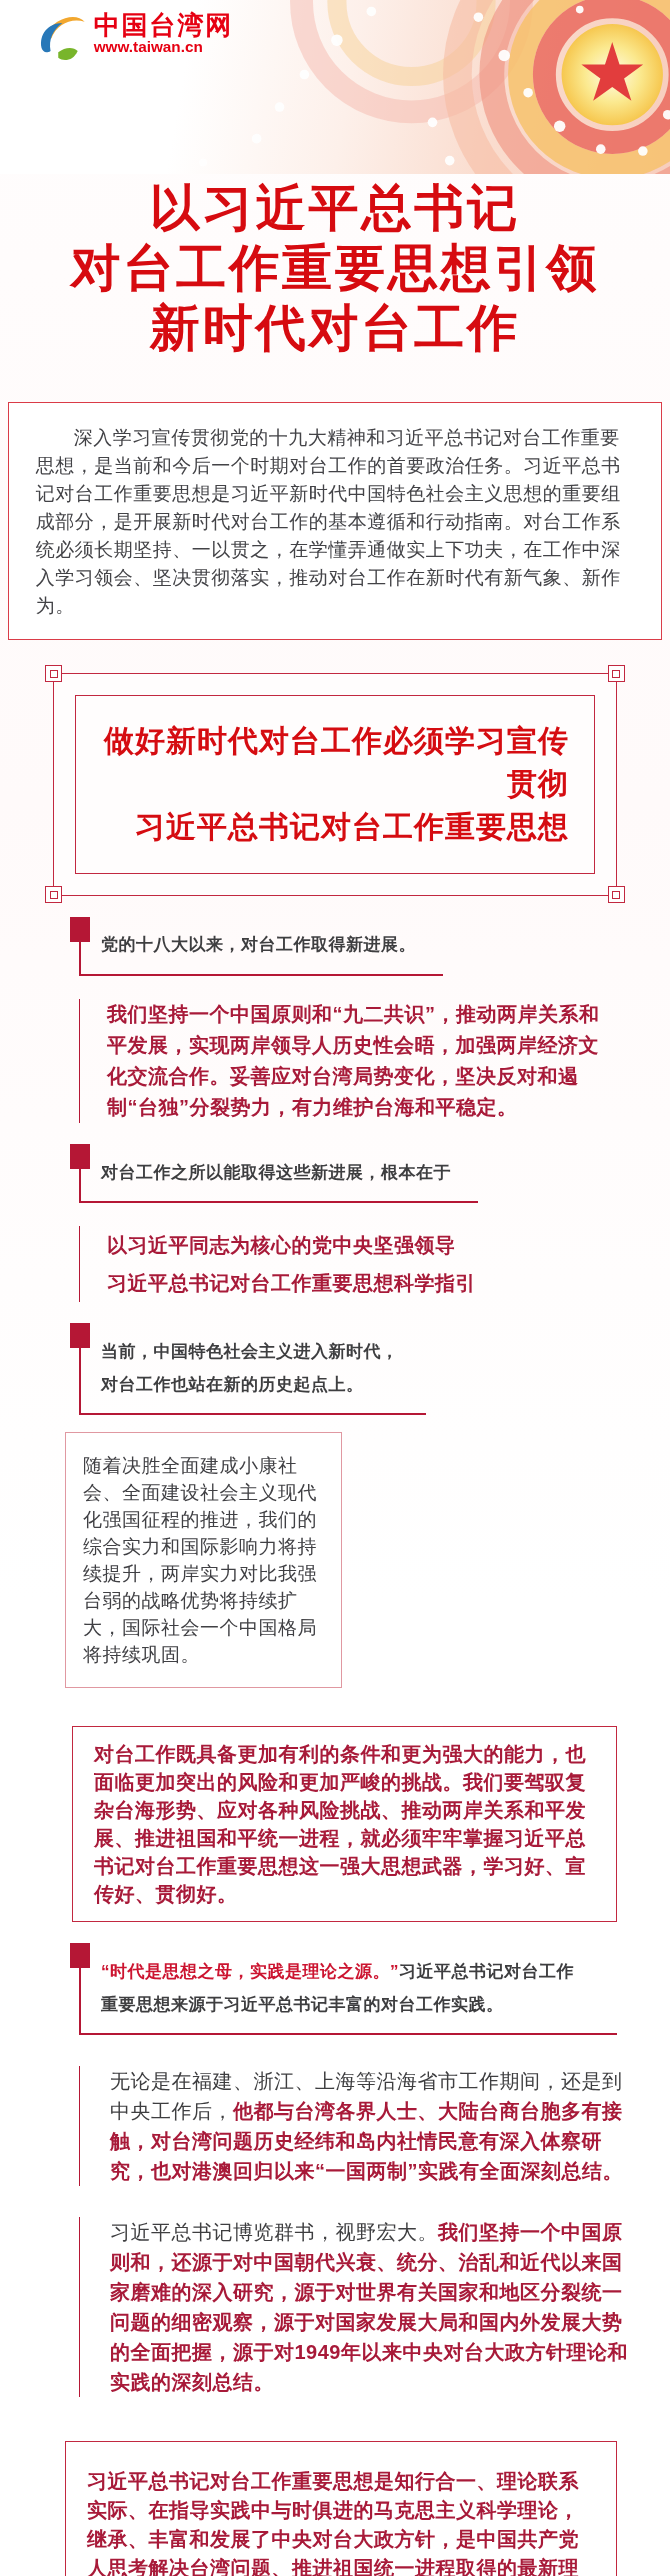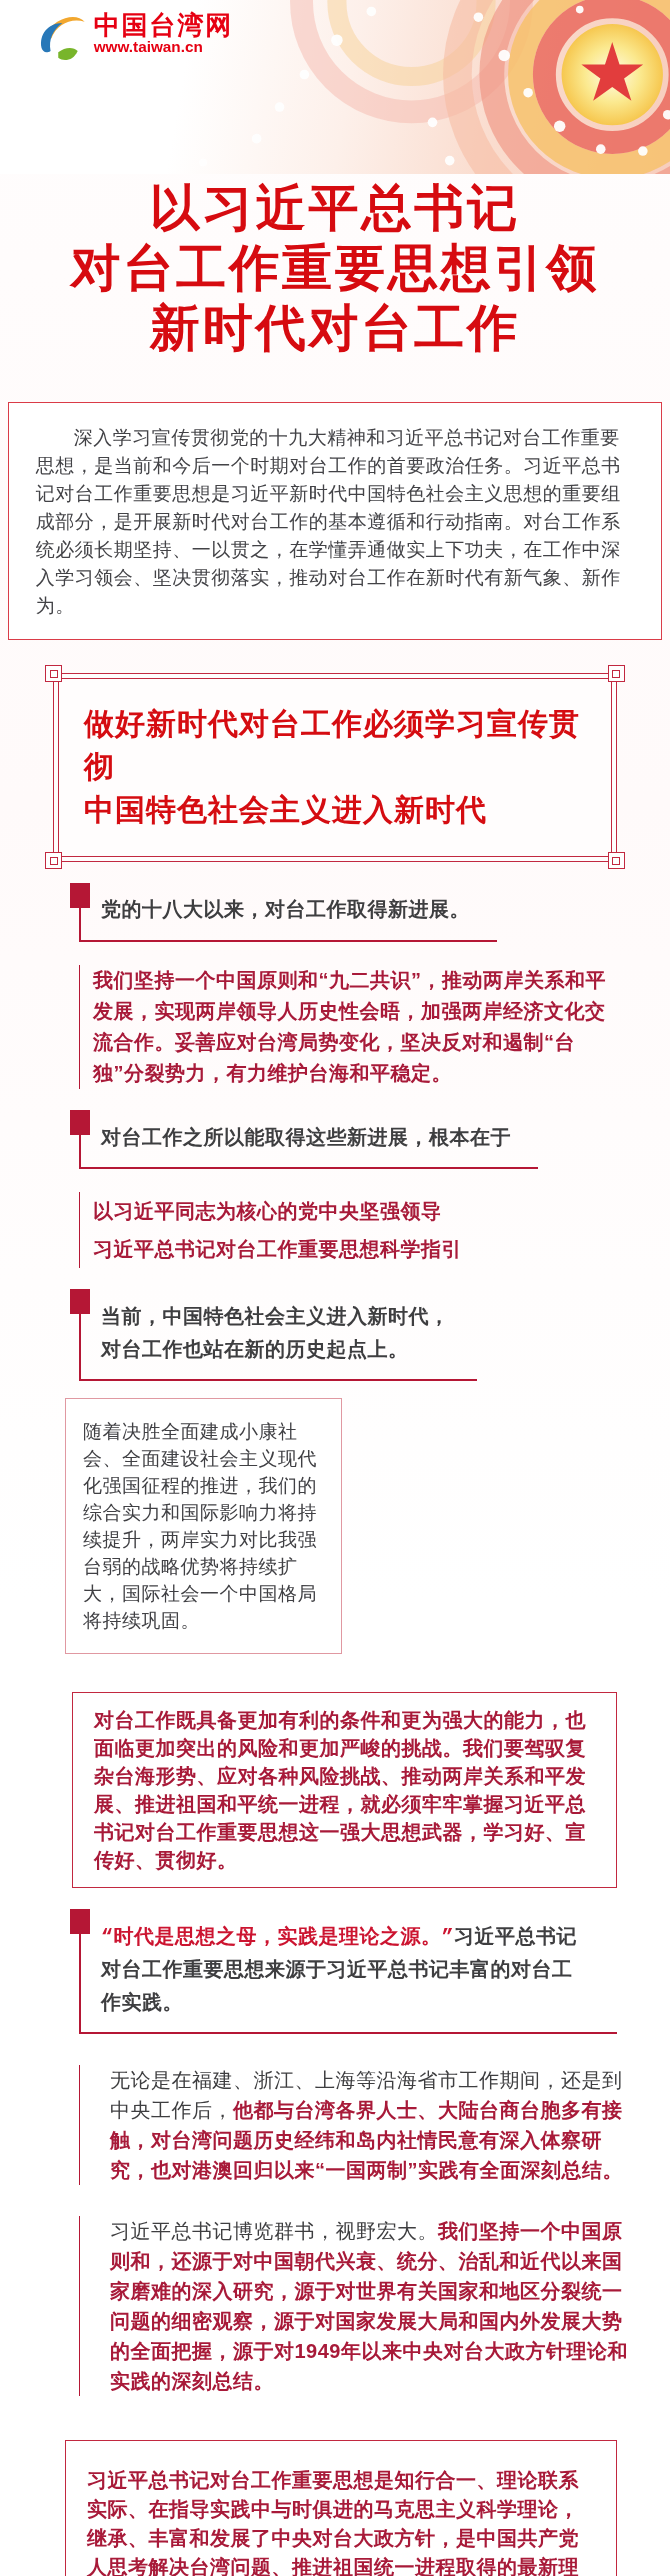--- a/index.html
+++ b/index.html
@@ -53,22 +53,23 @@
 
   
   .banner {
     position:relative;
     margin:33px 53px 0 53px;
     border:1.9px solid #c22840;
     background:#fffdfd;
   }
   .banner-inner {
     border:1px solid #c22840;
-    margin:4px;
+    margin:21px;
     padding:23px 25px 25px 25px;
+    text-align:right;
   }
   .banner-line {
     color:#d50c11;
     font-family:"Liberation Serif","DejaVu Serif",serif;
     font-weight:900;
     font-size:30px;
     line-height:43px;
     letter-spacing:1px;
   }
   .corner {
@@ -93,33 +94,32 @@
   }
   .sec-head::before {
     content:"";
     position:absolute;
     left:-11.5px; top:-3.8px;
     width:20px; height:25px;
     background:#b51735;
   }
   .sec-head .h-line {
     color:#3e3e40;
-    font-size:20px;
+    font-size:17px;
     line-height:33px;
     font-weight:600;
     letter-spacing:0.5px;
-    font-family:Liberation Mono, monospace;
   }
   .sec-head .h-red { color:#cc1430; }
 
   
   .red-left-para {
     margin:23px 53px 0 79px;
     border-left:1.9px solid #b51735;
-    padding-left:13px;
+    padding-left:27px;
     color:#a81a39;
     font-size:20px;
     line-height:31px;
     font-weight:600;
     letter-spacing:0.5px;
   }
   .guide-lines { line-height:38px; }
 
   
   .two-col {
@@ -243,21 +243,21 @@
   <p>深入学习宣传贯彻党的十九大精神和习近平总书记对台工作重要思想，是当前和今后一个时期对台工作的首要政治任务。习近平总书记对台工作重要思想是习近平新时代中国特色社会主义思想的重要组成部分，是开展新时代对台工作的基本遵循和行动指南。对台工作系统必须长期坚持、一以贯之，在学懂弄通做实上下功夫，在工作中深入学习领会、坚决贯彻落实，推动对台工作在新时代有新气象、新作为。</p>
 </div>
 
 <div class="banner">
   <div class="corner tl"></div>
   <div class="corner tr"></div>
   <div class="corner bl"></div>
   <div class="corner br"></div>
   <div class="banner-inner">
     <div class="banner-line">做好新时代对台工作必须学习宣传贯彻</div>
-    <div class="banner-line">中国特色社会主义进入新时代</div>
+    <div class="banner-line">习近平总书记对台工作重要思想</div>
   </div>
 </div>
 
 <div>
   <div class="sec-head">
     <div class="h-line">党的十八大以来，对台工作取得新进展。</div>
   </div>
 </div>
 <div class="red-left-para">我们坚持一个中国原则和“九二共识”，推动两岸关系和平发展，实现两岸领导人历史性会晤，加强两岸经济文化交流合作。妥善应对台湾局势变化，坚决反对和遏制“台独”分裂势力，有力维护台海和平稳定。</div>
 

